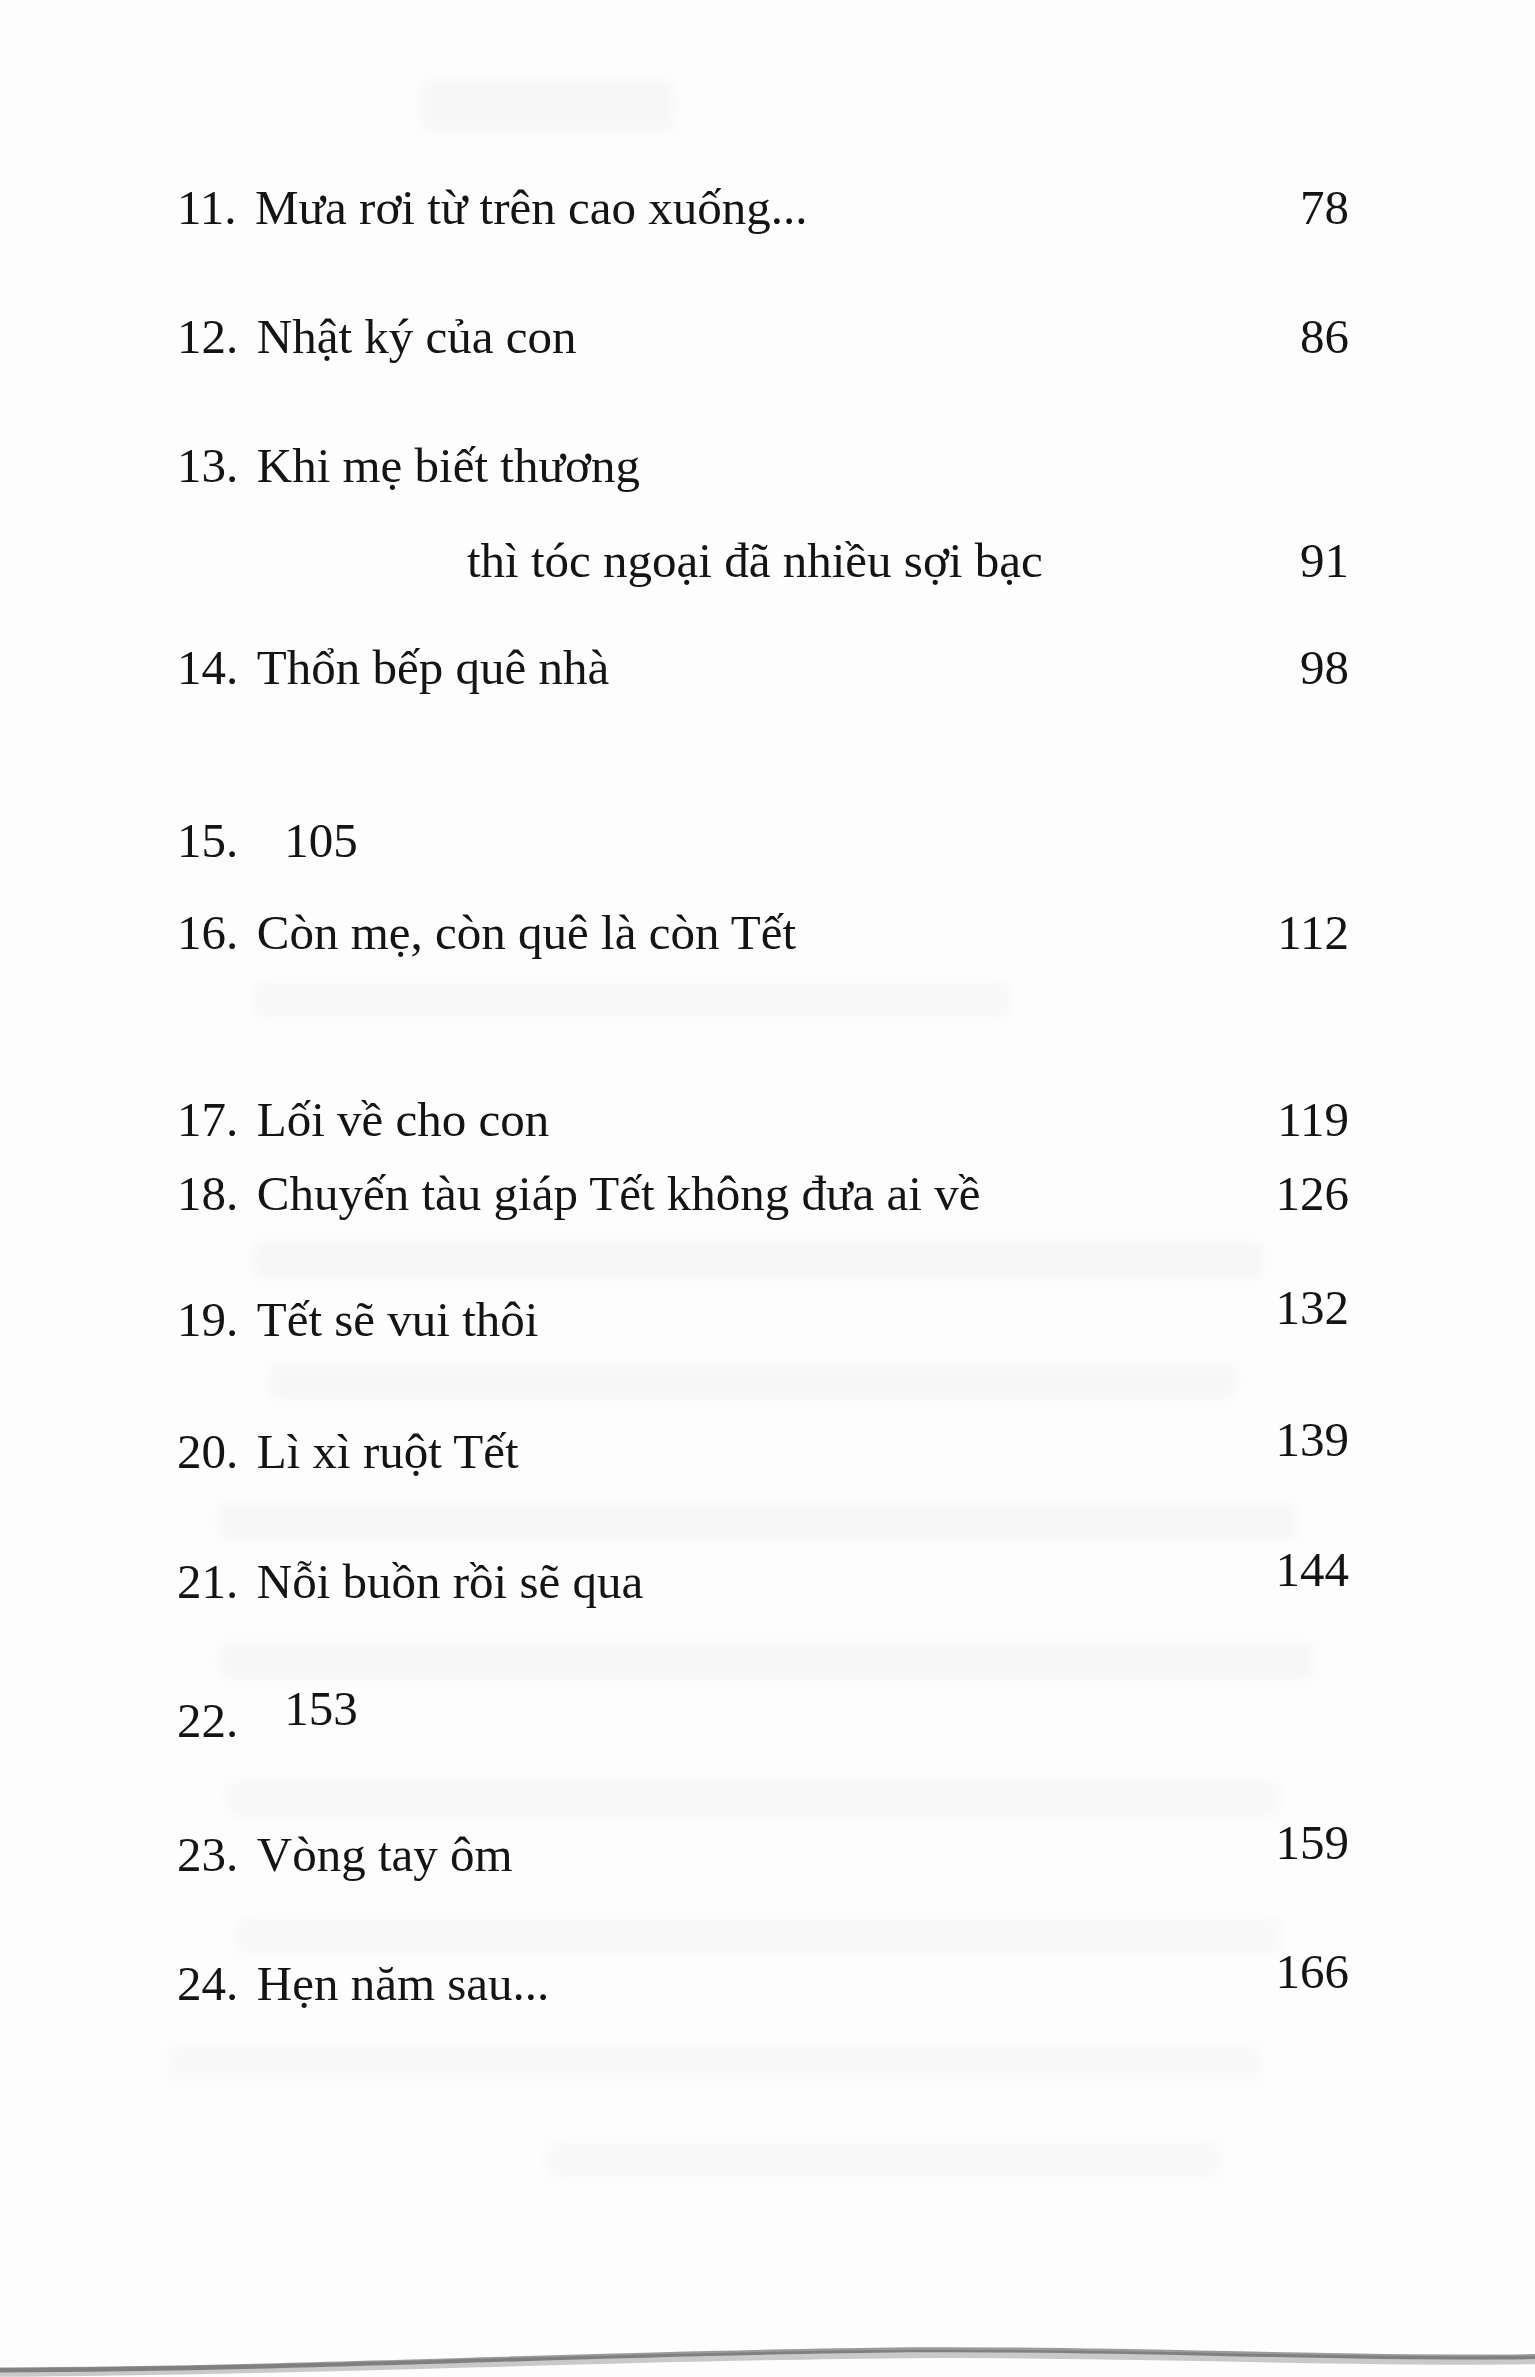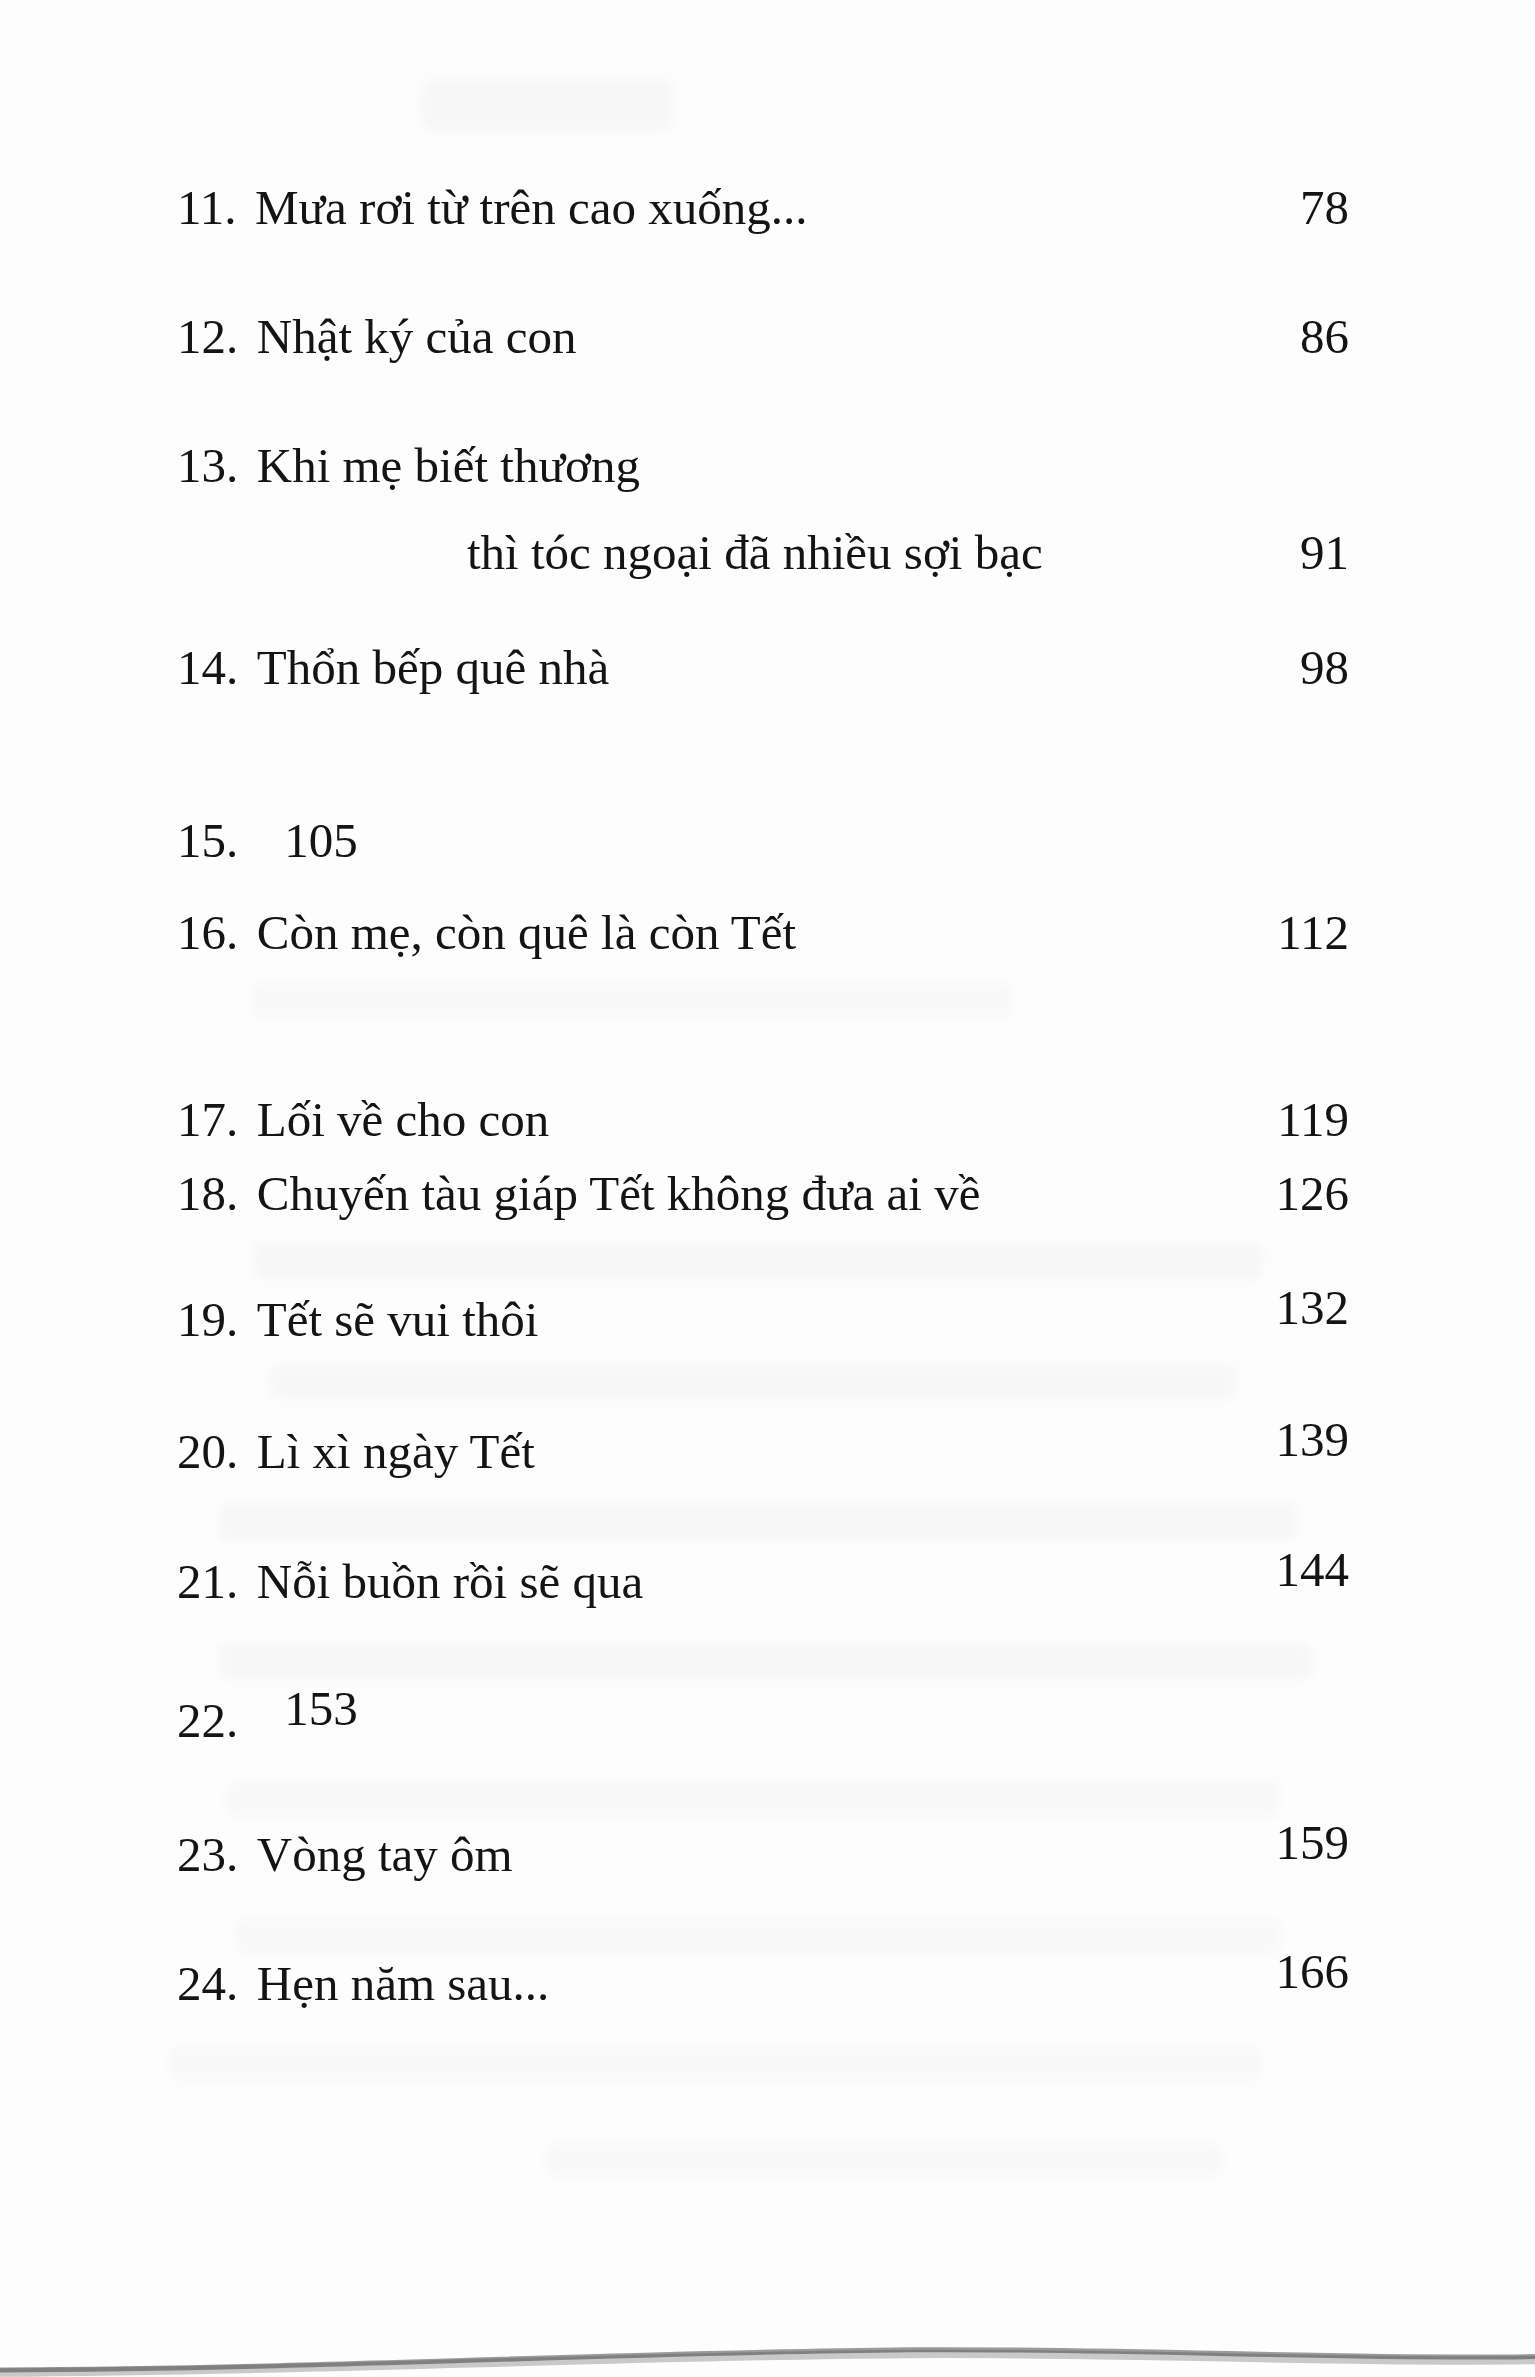--- a/index.html
+++ b/index.html
@@ -45,21 +45,21 @@
     display: block;
     font-family: Liberation Serif, serif;
   }
   .two-line .l1 {
     display: flex;
     align-items: baseline;
   }
   .two-line .l2 {
     display: flex;
     align-items: baseline;
-    margin-top: 20px;
+    margin-top: 28px;
     padding-left: 290px;
   }
   .two-line .l2 .title {
     flex: 1;
   }
   
   .smudge {
     position: absolute;
     background: rgba(150, 140, 158, 0.10);
     filter: blur(5.9px);
@@ -134,21 +134,21 @@
   </div>
 
   <div class="toc-row pg-raised" style="top:1286px">
     <span class="num">19.</span>
     <span class="title">Tết sẽ vui thôi</span>
     <span class="pg">132</span>
   </div>
 
   <div class="toc-row pg-raised" style="top:1418px">
     <span class="num">20.</span>
-    <span class="title">Lì xì ngày Tết</span>
+    <span class="title">Lì xì ruột Tết</span>
     <span class="pg">139</span>
   </div>
 
   <div class="toc-row pg-raised" style="top:1548px">
     <span class="num">21.</span>
     <span class="title">Nỗi buồn rồi sẽ qua</span>
     <span class="pg">144</span>
   </div>
 
   <div class="toc-row pg-raised" style="top:1687px">

